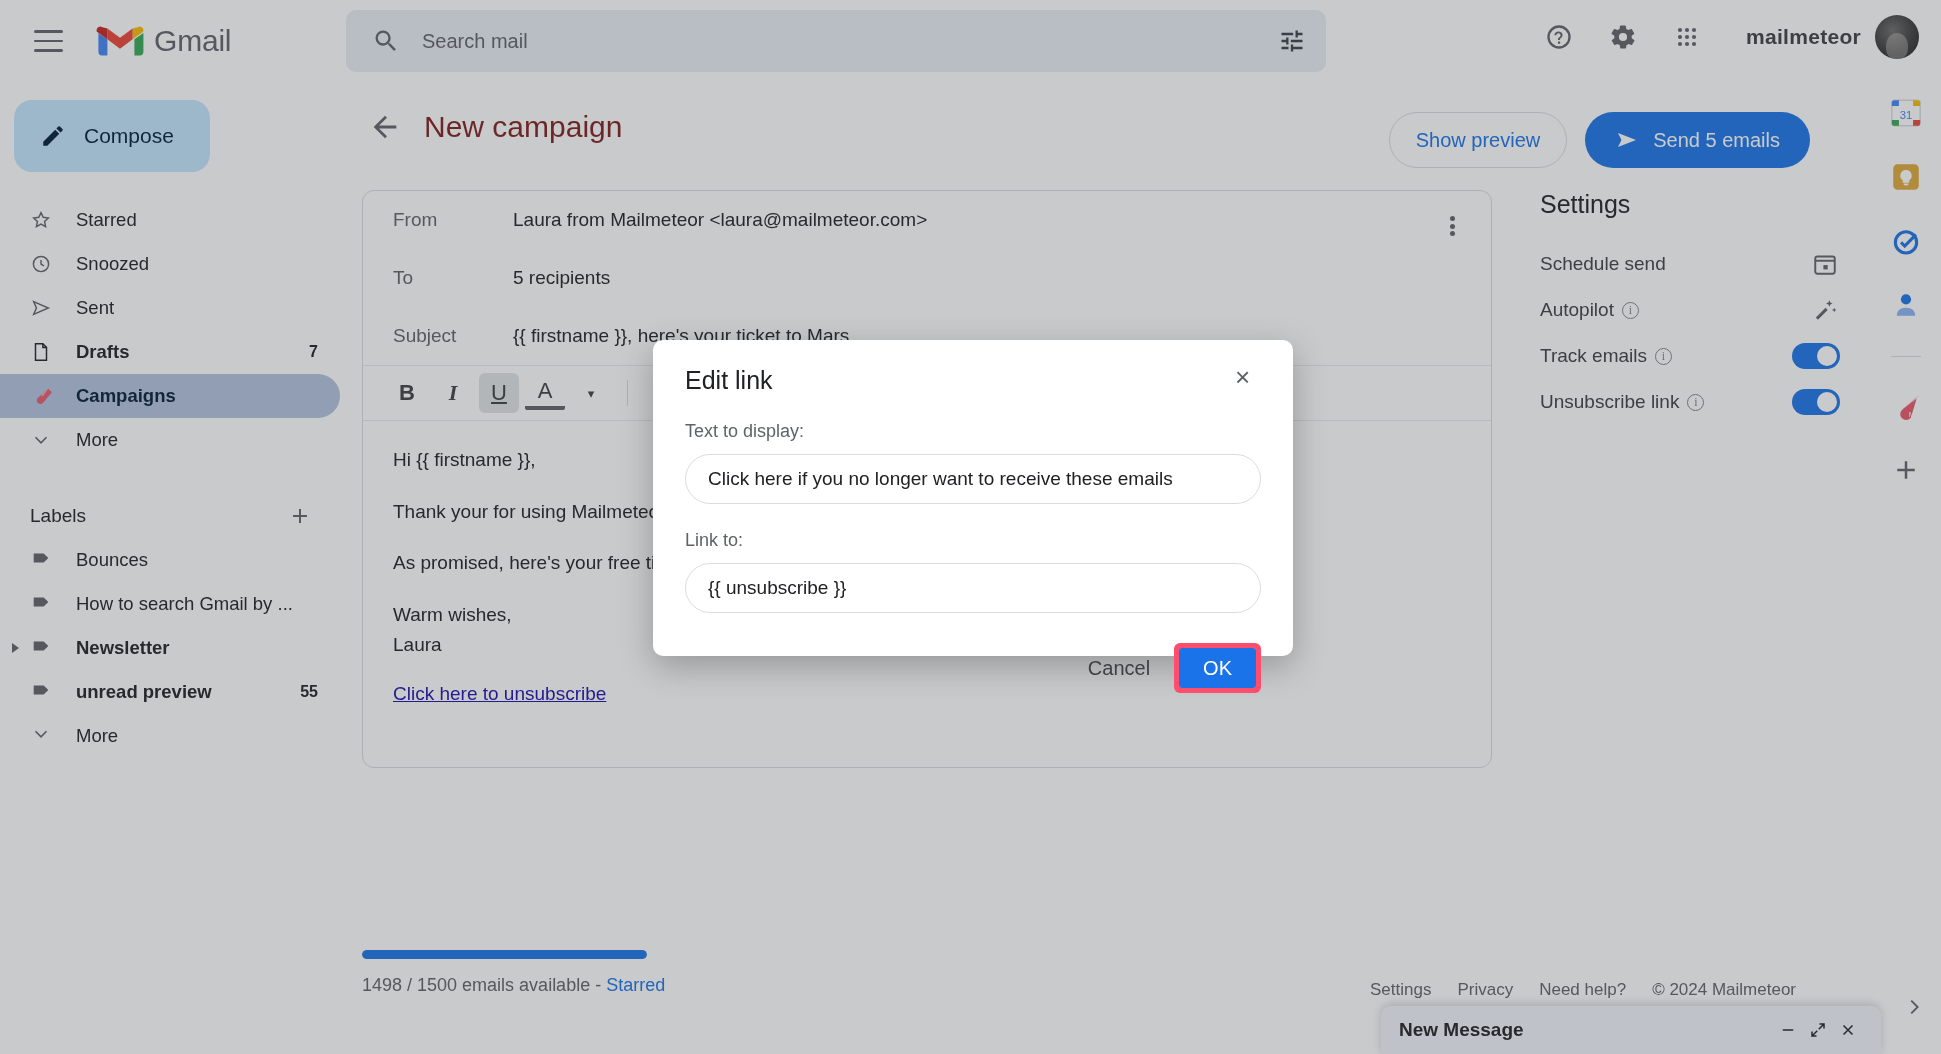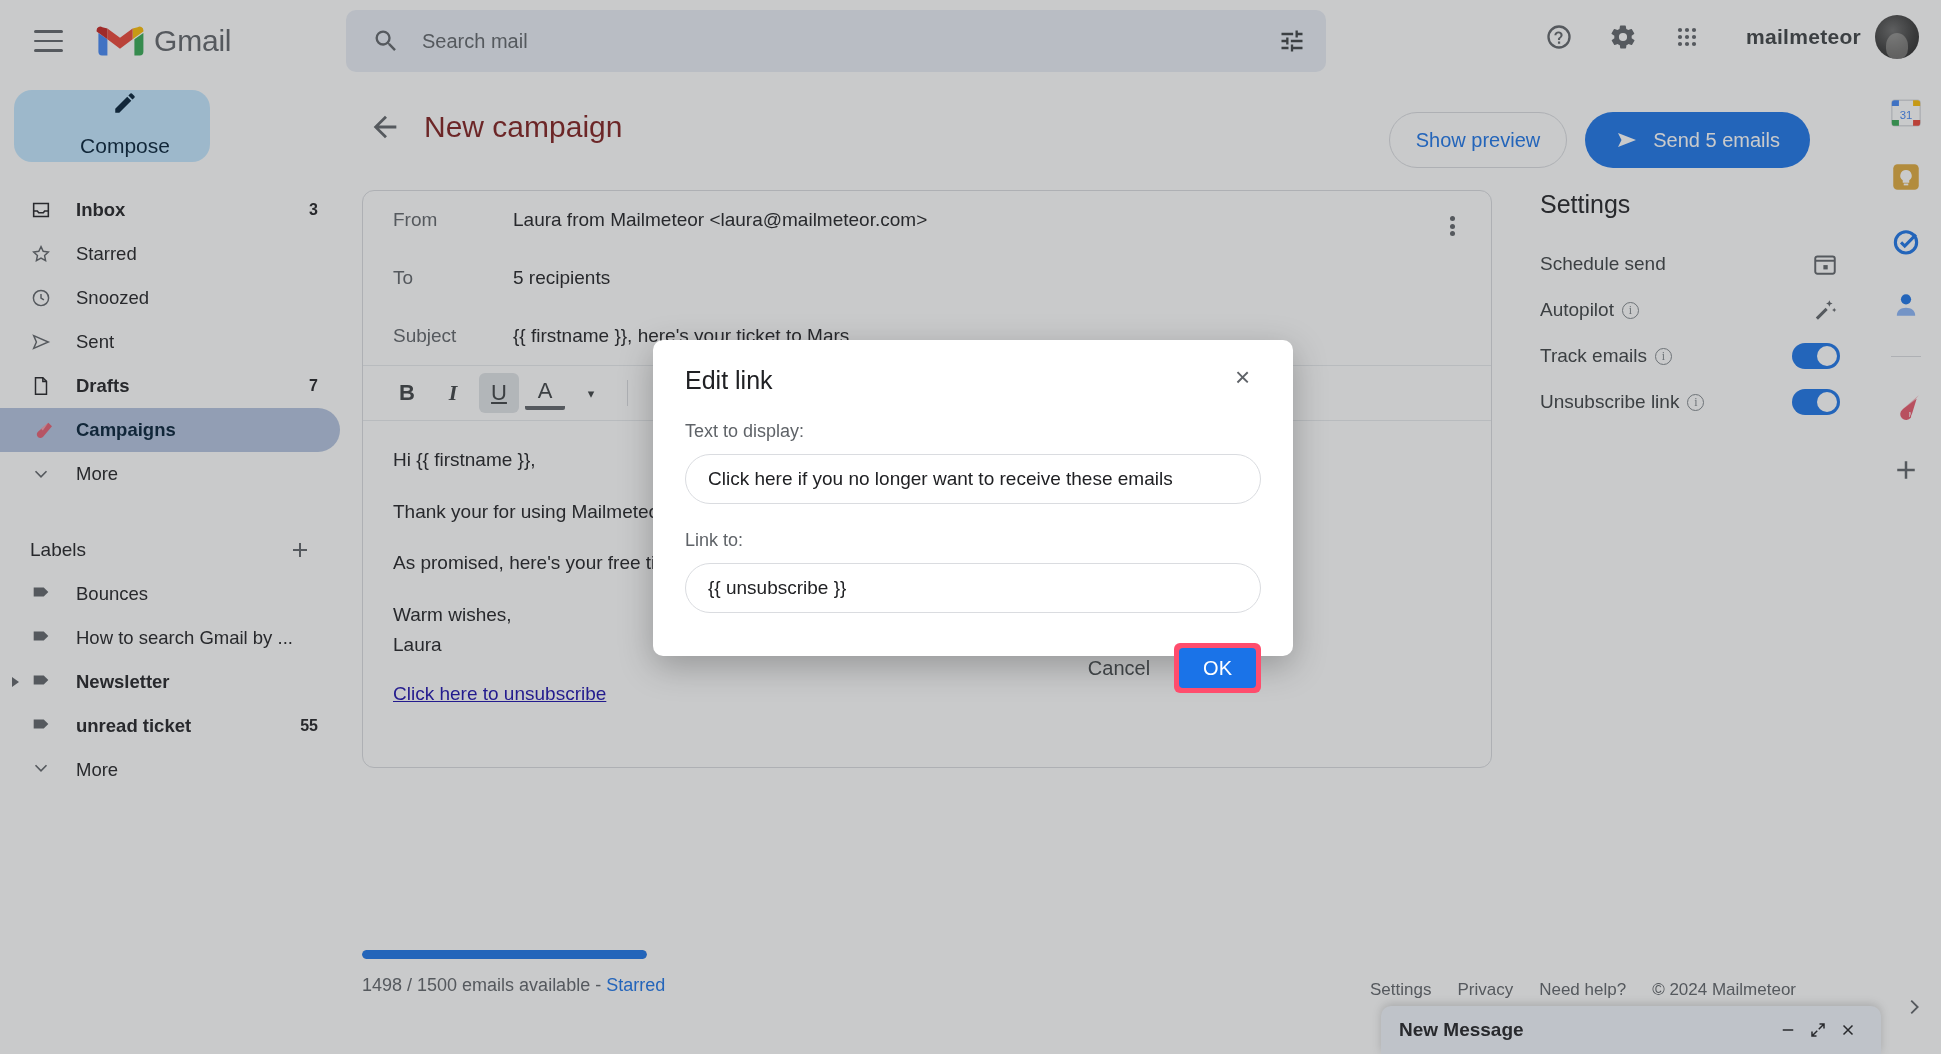--- a/index.html
+++ b/index.html
@@ -61,24 +61,24 @@
     position: relative; overflow: hidden;
   }
   .avatar::after {
     content:""; position:absolute; left: 26%; top: 42%; width: 50%; height: 58%;
     border-radius: 50% 50% 40% 40%; background: rgba(230,225,220,.35);
   }
 
   
   .sidebar { position: absolute; left: 0; top: 82px; width: 340px; height: 972px; }
   .compose-btn {
-    margin: 8px 0 0 14px; width: 196px; height: 72px;
+    margin: 18px 0 0 14px; width: 196px; height: 72px;
     background: #c2e7ff; border-radius: 18px;
     display: flex; align-items: center; gap: 18px; padding-left: 26px;
-    cursor: pointer; border: none; flex-direction: column;
+    cursor: pointer; border: none;
   }
   .compose-label { font-size: 21px; color: #001d35; }
 
   .nav-list { margin-top: 26px; }
   .nav-item {
     height: 44px; display: flex; align-items: center;
     padding-left: 30px; padding-right: 22px;
     border-radius: 0 22px 22px 0; cursor: pointer; gap: 24px;
   }
   .nav-item .nv-icon { width: 22px; height: 22px; flex: none; display:flex; align-items:center; justify-content:center;}
@@ -293,30 +293,20 @@
   <div class="sidebar">
     <button class="compose-btn">
       <svg width="26" height="26" viewBox="0 0 24 24">
         <path fill="#001d35" d="M3 17.25V21h3.75L17.8 9.94l-3.75-3.75L3 17.25zm17.7-10.2a1 1 0 000-1.41l-2.34-2.34a1 1 0 00-1.41 0l-1.83 1.83 3.75 3.75 1.83-1.83z"></path>
       </svg>
       <span class="compose-label">Compose</span>
     </button>
 
     <div class="nav-list">
 
-      <div class="nav-item bold">
-        <span class="nv-icon">
-          <svg width="22" height="22" viewBox="0 0 24 24">
-              <path fill="none" stroke="#202124" stroke-width="1.7" d="M4 5h16v14H4z"></path>
-              <path fill="none" stroke="#202124" stroke-width="1.7" d="M4 13h4l1.5 2h5L16 13h4"></path>
-            </svg>
-        </span>
-        <span class="nv-label">Inbox</span>
-        <span class="nv-count">3</span>
-      </div>
 
       <div class="nav-item">
         <span class="nv-icon">
           <svg width="22" height="22" viewBox="0 0 24 24">
               <path fill="none" stroke="#5f6368" stroke-width="1.6" d="M12 4l2.4 5.1 5.6.7-4.1 3.9 1.1 5.5-5-2.8-5 2.8 1.1-5.5L4 9.8l5.6-.7L12 4z"></path>
             </svg>
         </span>
         <span class="nv-label">Starred</span>
         <span class="nv-count"></span>
       </div>
@@ -409,21 +399,21 @@
       </span>
       <span class="lb-label">Newsletter</span>
       <span class="lb-count"></span>
     </div>
     <div class="label-item bold">
       <span class="nv-icon">
         <svg width="22" height="22" viewBox="0 0 24 24">
             <path fill="#5f6368" d="M4 7h11l5 5-5 5H4z"></path>
           </svg>
       </span>
-      <span class="lb-label">unread ticket</span>
+      <span class="lb-label">unread preview</span>
       <span class="lb-count">55</span>
     </div>
     <div class="label-item">
       <span class="nv-icon">
         <svg width="22" height="22" viewBox="0 0 24 24">
             <path fill="none" stroke="#5f6368" stroke-width="1.8" d="M6 9l6 6 6-6"></path>
           </svg>
       </span>
       <span class="lb-label">More</span>
     </div>

